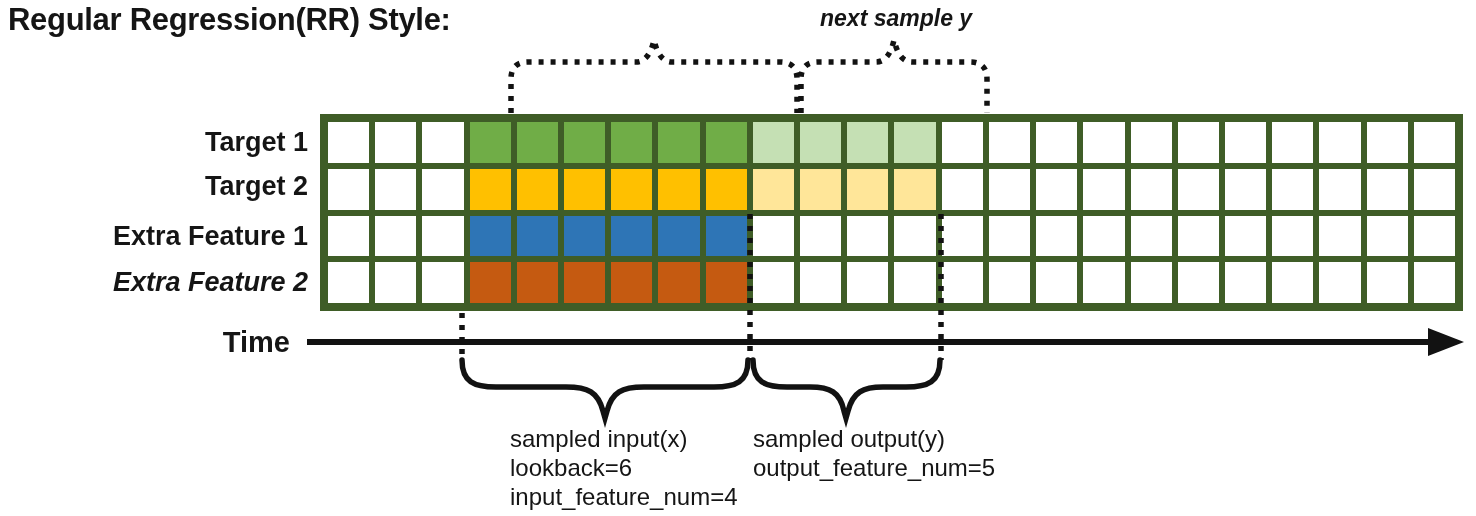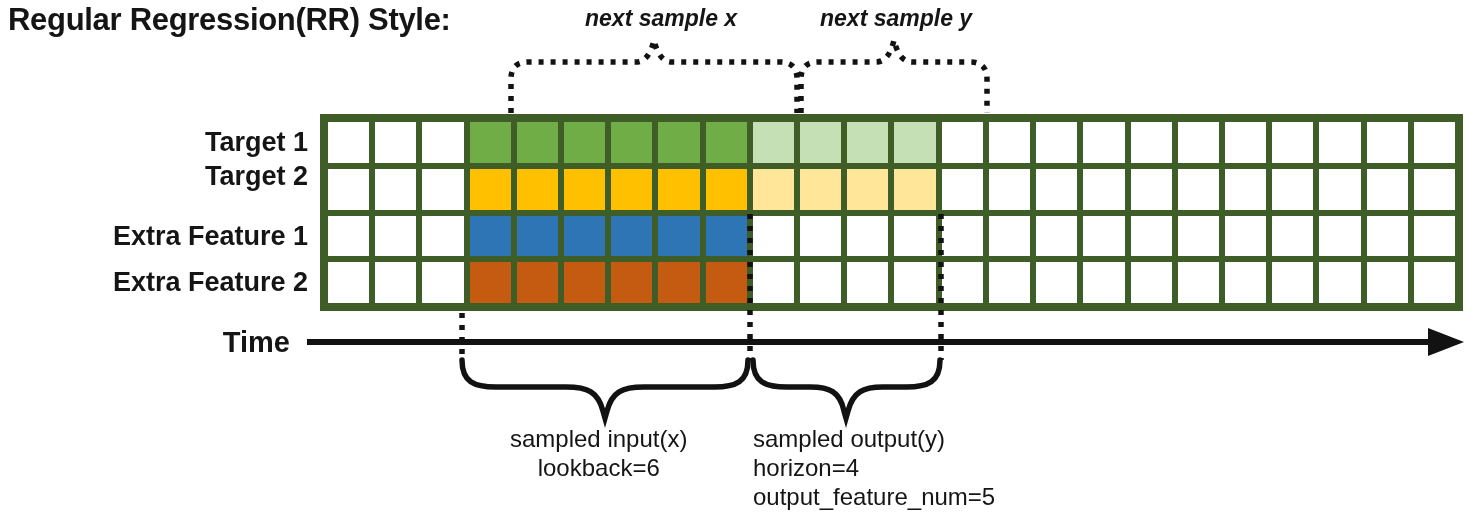--- a/index.html
+++ b/index.html
@@ -33,38 +33,37 @@
   .overlay{position:absolute;left:0;top:0;pointer-events:none;}
   .time-label{
     position:absolute;left:0;top:325px;width:290px;height:34px;
     display:flex;align-items:center;justify-content:flex-end;
     font-size:29px;font-weight:700;color:#151515;
   }
   .caption{
     position:absolute;top:424px;font-size:24px;font-weight:400;
     line-height:29px;color:#151515;white-space:nowrap;
   }
-  .caption.input{left:510px;text-align:center;}
+  .caption.input{left:510px;}
   .caption.output{left:753px;}
 </style>
 </head>
 <body>
 
 <div class="stage" style="--grid-border: #3f5d27;">
 
   <h1 class="title">Regular Regression(RR) Style:</h1>
 
-  <div class="next-label nx">next sample x</div>
   <div class="next-label ny">next sample y</div>
 
   <div id="rowLabels">
       <div class="row-label" style="top: 122px;">Target 1</div>
-      <div class="row-label" style="top: 156px;">Target 2</div>
+      <div class="row-label" style="top: 166px;">Target 2</div>
       <div class="row-label" style="top: 215.5px;">Extra Feature 1</div>
-      <div class="row-label" style="top: 262.25px;">Extra Feature 2</div>
+      <div class="row-label" style="top: 262.25px; font-style: italic;">Extra Feature 2</div>
     </div>
 
   <div class="grid" id="grid">
       <div class="cell" style="background: rgb(255, 255, 255);"></div>
       <div class="cell" style="background: rgb(255, 255, 255);"></div>
       <div class="cell" style="background: rgb(255, 255, 255);"></div>
       <div class="cell" style="background: rgb(112, 173, 71);"></div>
       <div class="cell" style="background: rgb(112, 173, 71);"></div>
       <div class="cell" style="background: rgb(112, 173, 71);"></div>
       <div class="cell" style="background: rgb(112, 173, 71);"></div>
@@ -175,21 +174,21 @@
     <path d="M 462,360 C 462,382 474,387 496,387 L 566,387 C 588,387 598,392 603,411 L 605,418 L 607,411 C 612,392 622,387 644,387 L 714,387 C 736,387 748,382 748,360" fill="none" stroke="#121212" stroke-width="5.5" stroke-linecap="round"></path>
 
     <path d="M 753,360 C 753,382 765,387 787,387 L 810,387 C 830,387 840,392 844,411 L 846,418 L 848,411 C 853,392 863,387 883,387 L 906,387 C 928,387 940,382 940,360" fill="none" stroke="#121212" stroke-width="5.5" stroke-linecap="round"></path>
   </svg>
 
   <div class="time-label">Time</div>
 
   <div class="caption input">
     <div>sampled input(x)</div>
     <div>lookback=6</div>
+    <div>input_feature_num=4</div>
   </div>
 
   <div class="caption output">
     <div>sampled output(y)</div>
-    <div>horizon=4</div>
     <div>output_feature_num=5</div>
   </div>
 
 </div>
 
 </body></html>

